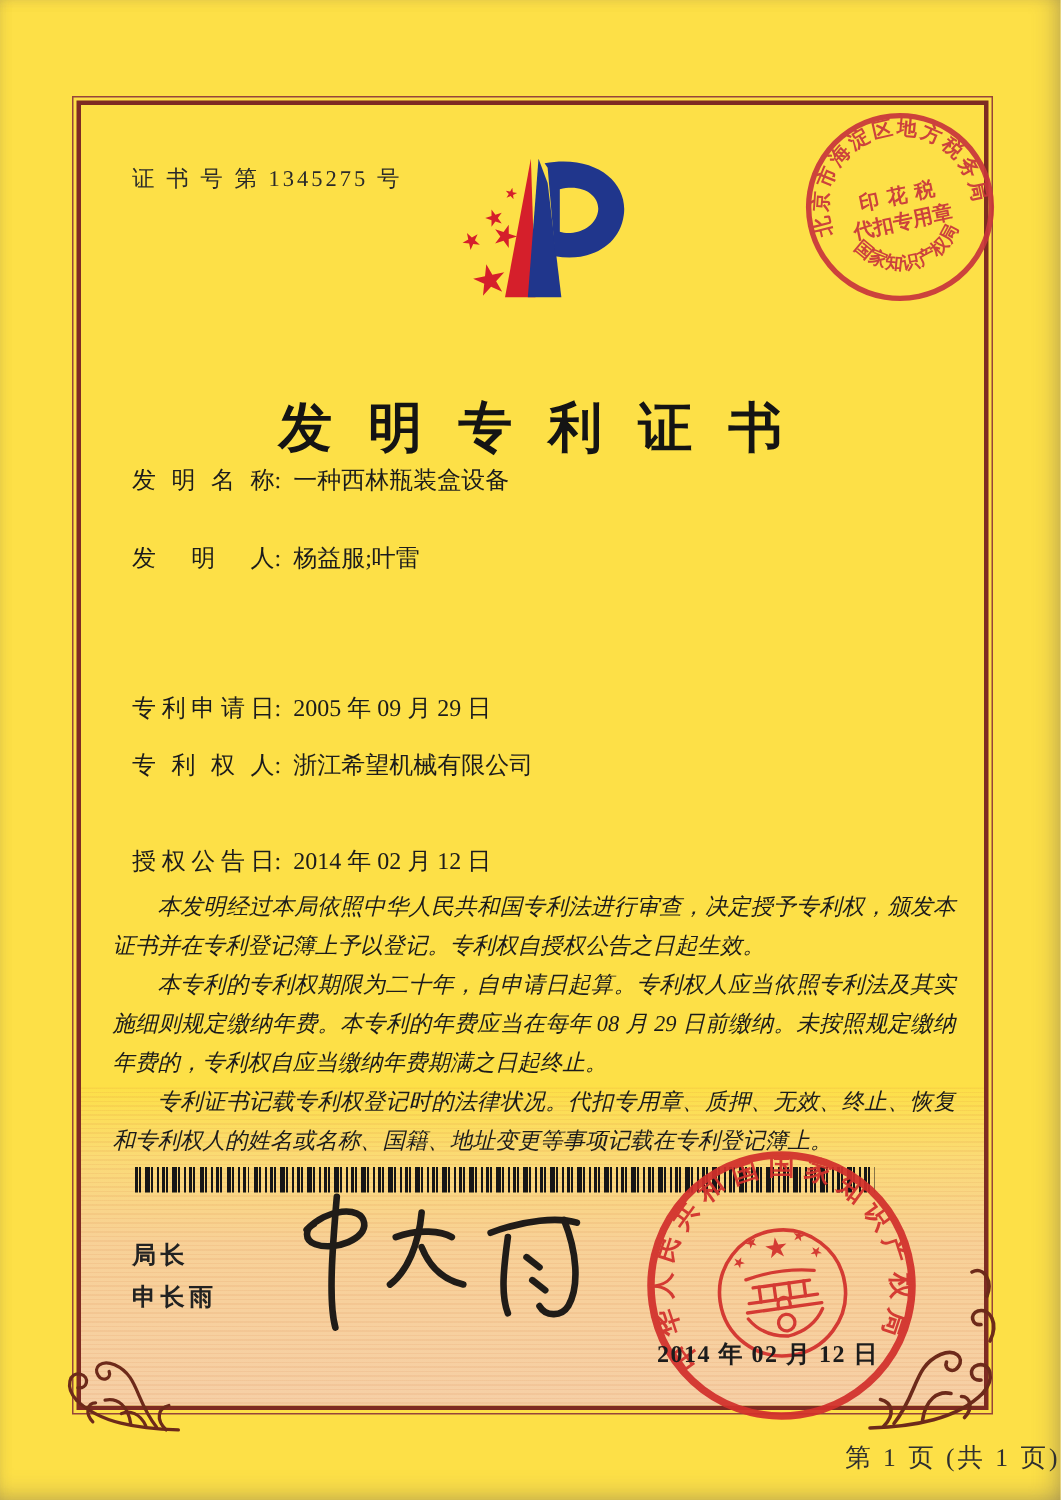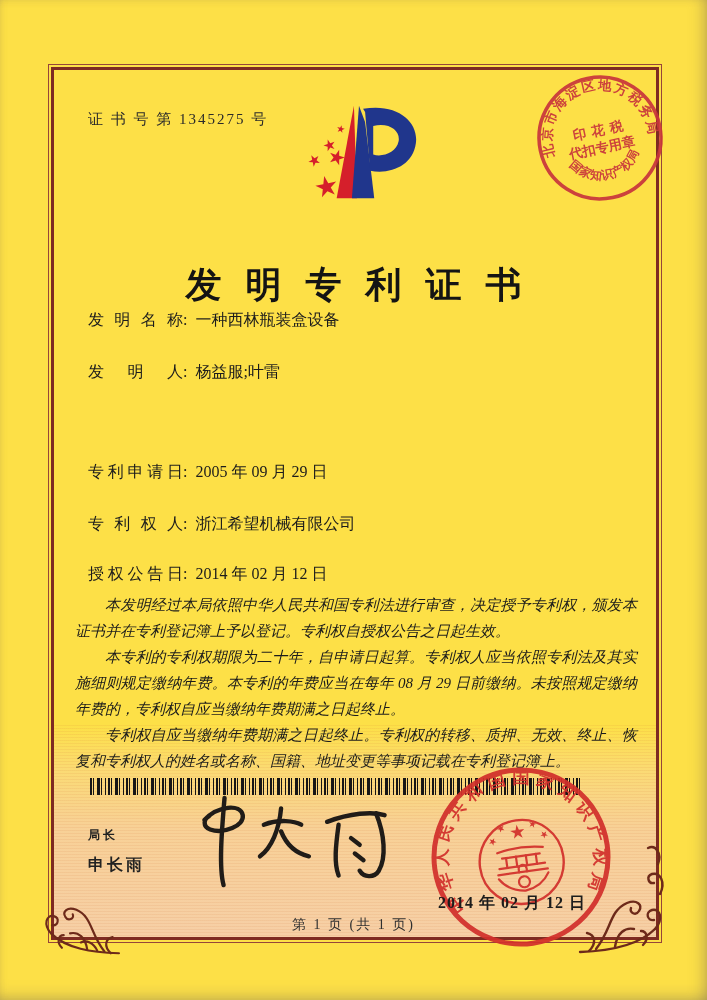--- a/index.html
+++ b/index.html
@@ -27,43 +27,43 @@
   .cert-no{position:absolute;left:88px;top:110px;font-size:15px;letter-spacing:2px;color:#2a2a2a;}
   .logo{position:absolute;left:293px;top:103px;width:132px;height:98px;}
   .tax-stamp{position:absolute;left:536px;top:74px;width:128px;height:128px;transform:rotate(-12deg);opacity:.92;}
   .title{
     position:absolute;left:0;top:216px;width:100%;text-align:center;
     font-size:36px;font-weight:600;color:#141414;letter-spacing:24px;text-indent:24px;margin-top:45px;
   }
   .field{position:absolute;left:88px;font-size:16px;color:#1c1c1c;white-space:nowrap;}
   .flabel{display:inline-block;width:95px;text-align:justify;text-align-last:justify;vertical-align:bottom;}
   .fcolon{display:inline-block;margin-right:8px;}
-  .f1{top:310px}.f2{top:362px}.f3{top:414px}.f4{top:462px}.f5{top:514px}.f6{top:564px}
+  .f1{top:310px}.f2{top:362px}.f3{top:414px}.f4{top:462px}.f5{top:500px}.f6{top:564px}
   .body-text{
     position:absolute;left:75px;top:592px;width:562px;z-index:1;
     font-size:15px;line-height:26px;color:#1b1b1b;font-style:italic;text-align:justify;
   }
   .body-text p{margin:0;text-indent:2em;}
   .barcode{
     position:absolute;left:90px;top:778px;width:493px;height:17px;z-index:2;
     background:repeating-linear-gradient(90deg,
       #161616 0 2px, rgba(0,0,0,0) 2px 3px,
       #161616 3px 4px, rgba(0,0,0,0) 4px 7px,
       #161616 7px 10px, rgba(0,0,0,0) 10px 11px,
       #161616 11px 12px, rgba(0,0,0,0) 12px 15px,
       #161616 15px 16px, rgba(0,0,0,0) 16px 18px);
   }
-  .officer-title{position:absolute;left:88px;top:827px;font-size:12px;font-weight:600;color:#222;z-index:2;
+  .officer-title{position:absolute;left:88px;top:827px;font-size:16px;font-weight:600;color:#222;z-index:2;
     font-family:"Liberation Sans","DejaVu Sans",sans-serif;letter-spacing:3px;}
   .officer-name{position:absolute;left:88px;top:855px;font-size:16px;font-weight:600;color:#222;z-index:2;
     font-family:Liberation Serif, serif;letter-spacing:3px;}
   .signature{position:absolute;left:168px;top:790px;width:230px;height:102px;z-index:2;}
   .seal{position:absolute;left:426px;top:762px;width:190px;height:190px;z-index:2;transform:rotate(-8deg);opacity:.93;}
   .issue-date{position:absolute;left:438px;top:893px;font-size:16px;font-weight:700;color:#1c1c1c;letter-spacing:1px;z-index:4;white-space:nowrap;}
-  .page-footer{position:absolute;left:0;top:916px;width:100%;text-align:center;font-size:14px;color:#2f2f2f;letter-spacing:2px;z-index:2;}
+  .page-footer{position:absolute;left:0;top:960px;width:100%;text-align:right;font-size:17px;color:#2f2f2f;letter-spacing:2px;z-index:2;}
   .flourish-left{position:absolute;left:39px;top:870px;width:82px;height:86px;z-index:1;}
   .flourish-right{position:absolute;left:576px;top:834px;width:94px;height:120px;z-index:1;transform:scaleX(-1);}
 </style>
 </head>
 <body>
 
 <div class="page">
 
   <div class="frame">
     <div class="frame-inner">
@@ -142,21 +142,21 @@
   <div class="field f5">
     <span class="flabel">专利权人</span><span class="fcolon">:</span><span class="fvalue">浙江希望机械有限公司</span>
   </div>
   <div class="field f6">
     <span class="flabel">授权公告日</span><span class="fcolon">:</span><span class="fvalue">2014 年 02 月 12 日</span>
   </div>
 
   <div class="body-text">
     <p>本发明经过本局依照中华人民共和国专利法进行审查，决定授予专利权，颁发本证书并在专利登记簿上予以登记。专利权自授权公告之日起生效。</p>
     <p>本专利的专利权期限为二十年，自申请日起算。专利权人应当依照专利法及其实施细则规定缴纳年费。本专利的年费应当在每年 08 月 29 日前缴纳。未按照规定缴纳年费的，专利权自应当缴纳年费期满之日起终止。</p>
-    <p>专利权自应当缴纳年费期满之日起终止。专利权的转移、质押、无效、终止、恢复和专利权人的姓名或名称、国籍、地址变更等事项记载在专利登记簿上。</p>
+    <p>专利证书记载专利权登记时的法律状况。代扣专用章、质押、无效、终止、恢复和专利权人的姓名或名称、国籍、地址变更等事项记载在专利登记簿上。</p>
   </div>
 
   <div class="barcode"></div>
 
   <div class="officer-title">局长</div>
   <div class="officer-name">申长雨</div>
 
   <svg class="signature" viewBox="0 0 240 100">
     <g fill="none" stroke="#201c18" stroke-width="4.6" stroke-linecap="round">
       <path d="M38,28 C52,13 76,11 78,23 C80,34 58,43 44,38 C36,35 37,27 43,24"></path>

